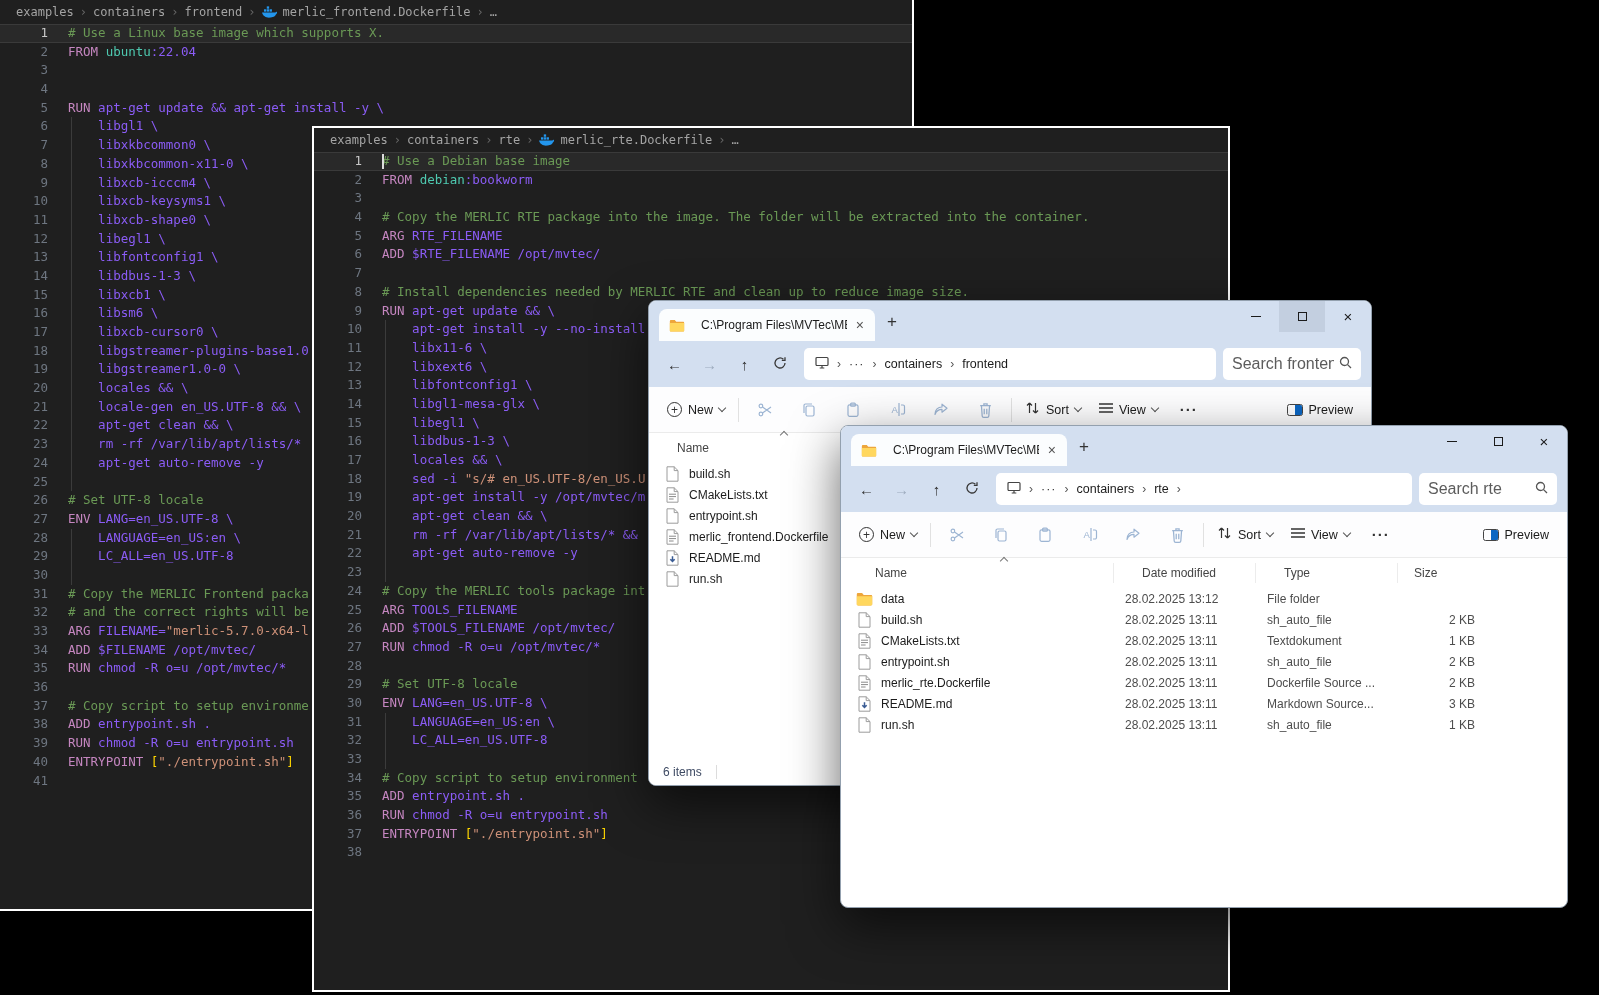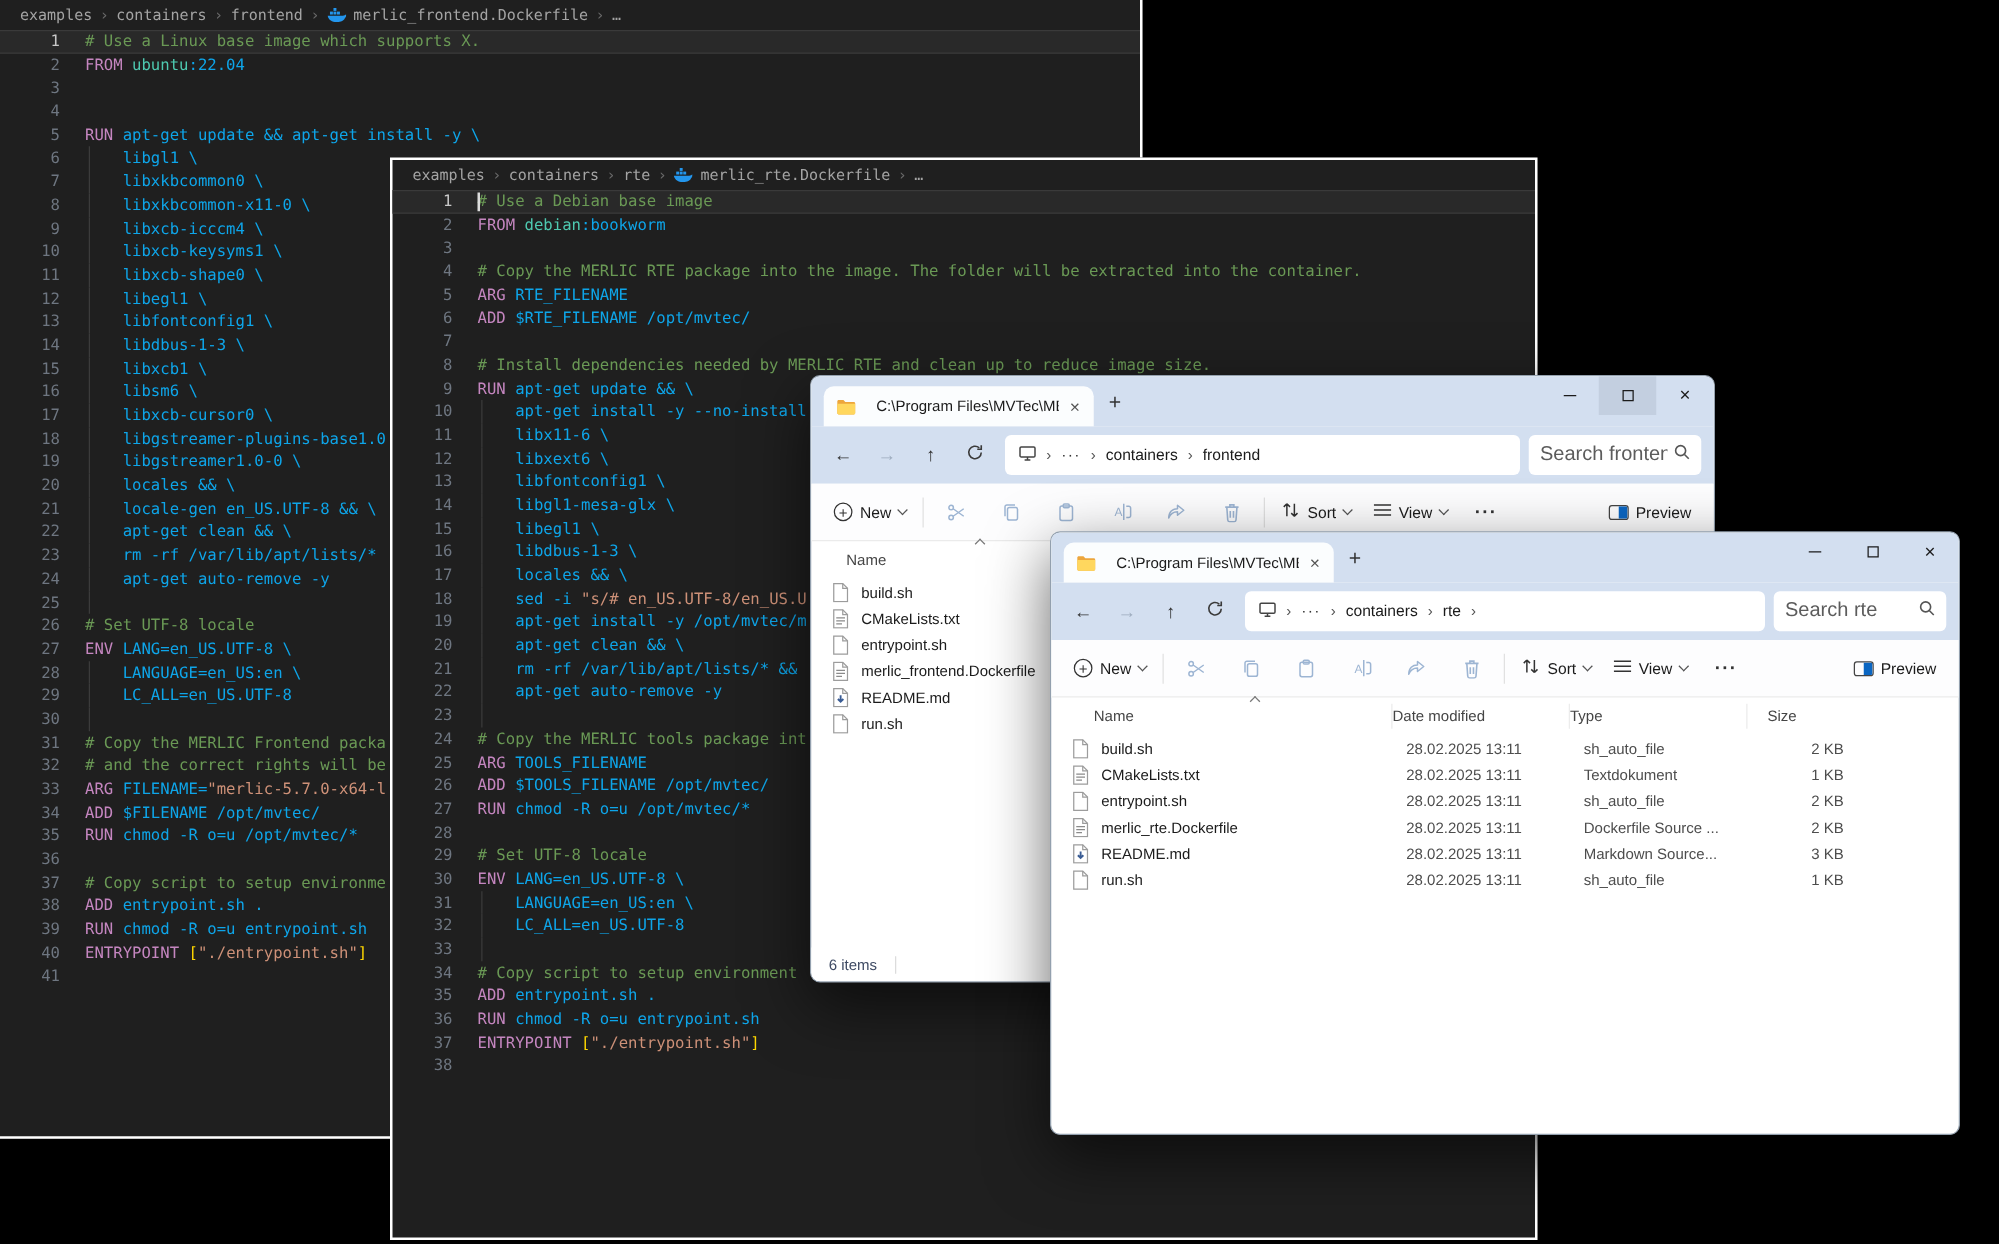--- a/index.html
+++ b/index.html
@@ -13,21 +13,21 @@
   .bsep{color:#686868;font-size:12px}
   .fileicon{display:flex;align-items:center}
   .code{position:relative}
   .cline{display:flex;height:18.7px;line-height:18.7px;font-size:12.5px;position:relative}
   .cline.active{background:#292929;box-shadow:inset 0 1px 0 #3a3a3a,inset 0 -1px 0 #3a3a3a}
   .lnum{width:48px;text-align:right;color:#6e7681;flex:none;font-size:12.5px}
   .cline.active .lnum{color:#c8c8c8}
   .ltext{padding-left:20px;white-space:pre}
   .iguide{position:absolute;left:71px;top:0;height:100%;width:1px;background:#3b3b3b}
   .cursor{position:absolute;left:68px;top:2px;height:15px;width:1.5px;background:#dcdcdc}
-  .tc{color:#6a9955}.tk{color:#c586c0}.td{color:#0ea5e9}.ts{color:#ce9178}.tb{color:#ffd700}.tw{color:#d4d4d4}
+  .tc{color:#6a9955}.tk{color:#c586c0}.td{color:#8b5cf6}.ts{color:#ce9178}.tb{color:#ffd700}.tw{color:#d4d4d4}
   .tu{color:#4ec9b0;text-underline-offset:3px}
 
   
   .explorer{position:absolute;border-radius:8px;background:#fff;box-shadow:0 18px 50px rgba(0,0,0,.6);overflow:hidden;border:1px solid #93a0ae}
   #ex0{left:648px;top:300px;width:724px;height:486px;z-index:3}
   #ex1{left:840px;top:425px;width:728px;height:483px;z-index:4}
   .titlebar{height:40px;background:#d3dff0;display:flex;align-items:flex-end;padding-left:10px}
   .tab{height:32px;width:216px;background:#fbfdfe;border-radius:8px 8px 0 0;display:flex;align-items:center;padding:0 9px;gap:7px;flex:none}
   .tabtitle{font-size:12px;color:#1b1b1b;white-space:nowrap;overflow:hidden;flex:1}
   .tabclose{font-size:14px;color:#555;line-height:1;padding:0 2px}
@@ -52,21 +52,21 @@
   .chev{width:6px;height:6px;border-right:1.3px solid #555;border-bottom:1.3px solid #555;transform:rotate(45deg);margin-top:-3px}
   .toolicon{width:36px;display:flex;justify-content:center;align-items:center;flex:none}
   .vsep{width:1px;height:24px;background:#e1e1e1;flex:none}
   .dots3{font-size:15px;font-weight:bold;color:#333;letter-spacing:1px}
   .previewicon{width:16px;height:12px;border:1.3px solid #444;border-radius:2.5px;position:relative;overflow:hidden}
   .previewicon::after{content:"";position:absolute;right:0;top:0;width:7px;height:100%;background:#0b66c2}
   .spacer{flex:1}
   .listheader{height:30px;display:flex;align-items:center;padding-left:28px;font-size:12px;color:#454545;position:relative}
   .sortcaret{position:absolute;width:6px;height:6px;border-top:1.4px solid #777;border-right:1.4px solid #777;transform:rotate(-45deg)}
   .hname{width:244px;position:relative;padding-left:6px}
-  .hdate,.htype{width:142px;border-left:1px solid #ececec;padding-left:0;height:20px;line-height:20px}
+  .hdate,.htype{width:142px;border-left:1px solid #ececec;padding-left:28px;height:20px;line-height:20px}
   .hsize{width:78px;border-left:1px solid #ececec;padding-left:16px;height:20px;line-height:20px}
   .frow{height:21px;display:flex;align-items:center;padding-left:14px;font-size:12px;color:#1b1b1b}
   .ficon{width:18px;margin-right:8px;flex:none;display:flex;align-items:center;justify-content:center}
   .fname{white-space:nowrap;overflow:hidden}
   .det .fname{width:232px}
   .fdate,.ftype{width:142px;padding-left:12px;color:#4d4d4d;flex:none}
   .fsize{width:78px;text-align:right;color:#4d4d4d;flex:none}
   .statusbar{position:absolute;bottom:0;left:0;right:0;height:27px;display:flex;align-items:center;padding:0 14px;font-size:12px;color:#3e4a63;background:#fff}
   .statussep{width:1px;height:14px;background:#dcdcdc;margin-left:14px}
   .toggles{margin-left:auto;display:flex;gap:5px;align-items:center}
@@ -828,20 +828,32 @@
   </div>
   <div class="listheader">
     <span class="hname"><span>Name</span><span class="sortcaret" style="left:132px;top:-8px"></span></span>
     <span class="hdate">Date modified</span>
     <span class="htype">Type</span>
     <span class="hsize">Size</span>
   </div>
   <div id="rows1" class="det">
       <div class="frow">
         <span class="ficon">
+          <svg width="17" height="14" viewBox="0 0 17 14">
+            <path d="M.8 2.2c0-.7.6-1.2 1.2-1.2h4.1l1.6 1.9h7.3c.7 0 1.2.5 1.2 1.2v8.2c0 .7-.5 1.2-1.2 1.2H2c-.7 0-1.2-.5-1.2-1.2z" fill="#eda63c"></path>
+            <path d="M.8 4.2h15.4v8.1c0 .7-.5 1.2-1.2 1.2H2c-.7 0-1.2-.5-1.2-1.2z" fill="#ffd75e"></path>
+          </svg>
+        </span>
+        <span class="fname">data</span>
+        <span class="fdate">28.02.2025 13:12</span>
+        <span class="ftype">File folder</span>
+        <span class="fsize"></span>
+      </div>
+      <div class="frow">
+        <span class="ficon">
           <svg width="13" height="16" viewBox="0 0 13 16">
             <path d="M1 .8h7.2L12 4.6v10.6H1z" fill="#fff" stroke="#9c9c9c"></path>
             <path d="M8.2.8v3.8H12" fill="none" stroke="#9c9c9c"></path>
           </svg>
         </span>
         <span class="fname">build.sh</span>
         <span class="fdate">28.02.2025 13:11</span>
         <span class="ftype">sh_auto_file</span>
         <span class="fsize">2 KB</span>
       </div>

